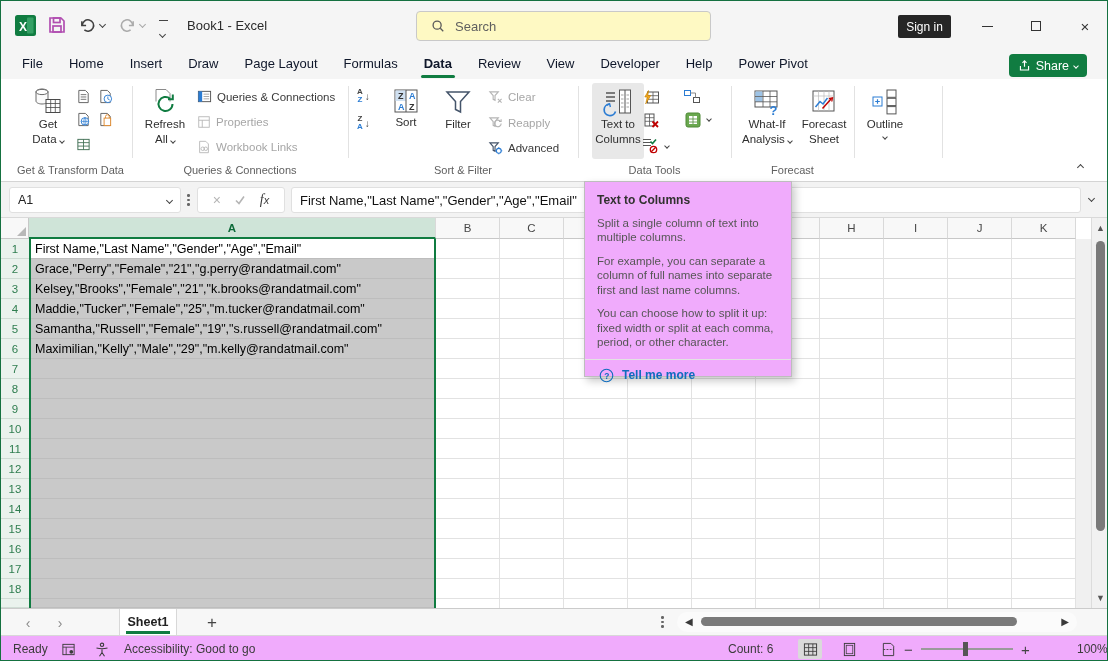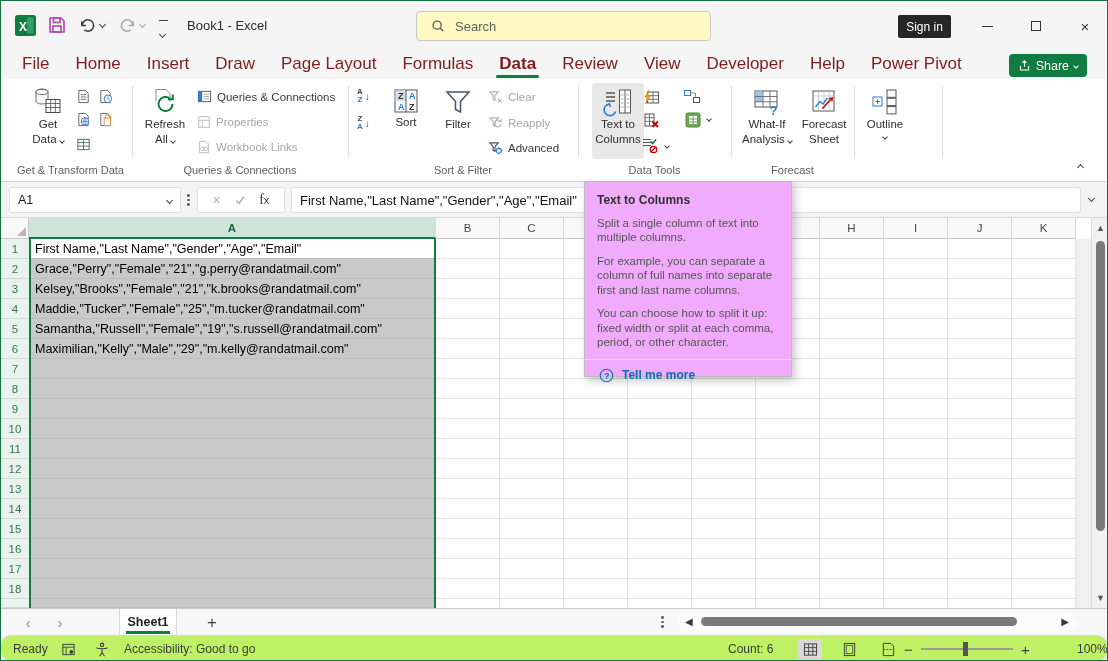--- a/index.html
+++ b/index.html
@@ -17,21 +17,21 @@
   #titlebar{position:absolute;left:0;top:0;width:100%;height:50px;background:#f5f5f5;}
   .tb-ic{position:absolute;top:14px;}
   #qat-title{position:absolute;left:186px;top:17px;font-size:13px;color:#2b2b2b;}
   #searchbox{position:absolute;left:415px;top:10px;width:295px;height:30px;background:#fef9c3;border:1px solid #c9c9c9;border-radius:4px;display:flex;align-items:center;padding-left:14px;gap:10px;}
   #searchbox span{font-size:13px;color:#5f5f5f;}
   #signin{position:absolute;left:897px;top:14px;width:53px;height:23px;background:#262626;color:#fff;font-size:12px;display:flex;align-items:center;justify-content:center;border-radius:2px;}
   .winctl{position:absolute;top:10px;width:30px;height:30px;display:flex;align-items:center;justify-content:center;color:#333;}
 
   
   #tabrow{position:absolute;left:0;top:50px;width:100%;height:28px;background:#f5f5f5;display:flex;align-items:center;padding-left:8px;}
-  .rtab{padding:0 13px;font-size:17px;color:#7f1d1d;height:28px;line-height:26px;position:relative;}
+  .rtab{padding:0 13px;font-size:13px;color:#0f172a;height:28px;line-height:26px;position:relative;}
   .rtab.active{font-weight:bold;}
   .rtab.active::after{content:"";position:absolute;left:10px;right:10px;bottom:1px;height:3px;background:#107C41;border-radius:2px;}
   #sharebtn{position:absolute;right:20px;top:3px;height:23px;background:#107C41;border-radius:4px;color:#fff;font-size:12.5px;display:flex;align-items:center;gap:5px;padding:0 9px;}
 
   
   #ribbon{position:absolute;left:0;top:78px;width:100%;height:103px;background:#fff;border-bottom:1px solid #d4d4d4;}
   .gdiv{position:absolute;top:7px;height:72px;width:1px;background:#e2e2e2;}
   .glabel{position:absolute;top:85px;font-size:11px;color:#5f5f5f;text-align:center;white-space:nowrap;}
   .rbig{position:absolute;top:4px;height:76px;display:flex;flex-direction:column;align-items:center;padding-top:4px;font-size:11.5px;color:#2f2f2f;line-height:1.3;text-align:center;border-radius:3px;}
   .rbig.hl{background:#e8e8e8;margin-left:8px;}
@@ -83,21 +83,21 @@
   #sheetbar{position:absolute;left:0;top:607px;width:100%;height:27px;background:#f7f7f7;border-top:1px solid #cbcbcb;}
   .snav{position:absolute;top:0;height:27px;width:26px;display:flex;align-items:center;justify-content:center;color:#8a8a8a;font-size:14px;}
   #sheettab{position:absolute;left:118px;top:0;width:58px;height:26px;background:#fff;border-right:1px solid #d8d8d8;border-left:1px solid #d8d8d8;display:flex;align-items:center;justify-content:center;font-size:12.5px;font-weight:bold;color:#222;}
   #sheettab::after{content:"";position:absolute;left:6px;right:6px;bottom:1px;height:3px;background:#107C41;}
   #addsheet{position:absolute;left:198px;top:0;height:27px;width:26px;display:flex;align-items:center;justify-content:center;color:#444;font-size:17px;}
   #hscroll-track{position:absolute;left:676px;top:3px;width:400px;height:20px;background:#fbfbfb;border-radius:10px;}
   #hthumb{position:absolute;left:24px;top:5px;width:316px;height:9px;background:#7a7a7a;border-radius:5px;}
   .harrow{position:absolute;top:4px;color:#3a3a3a;font-size:10px;}
 
   
-  #statusbar{position:absolute;left:0;top:634px;width:100%;height:26px;background:#bef264;border-top:1px solid #d8d8d8;font-size:12px;color:#3b3b3b;border-radius:10px;}
+  #statusbar{position:absolute;left:0;top:634px;width:100%;height:26px;background:#f0abfc;border-top:1px solid #d8d8d8;font-size:12px;color:#3b3b3b;}
   .sb{position:absolute;top:0;height:26px;display:flex;align-items:center;}
   .viewic{position:absolute;top:3px;width:24px;height:20px;display:flex;align-items:center;justify-content:center;border-radius:2px;}
   .viewic.active{background:#dadada;}
   #zoomtrack{position:absolute;left:920px;top:12px;width:92px;height:1.5px;background:#9a9a9a;}
   #zoomhandle{position:absolute;left:42px;top:-6px;width:5px;height:14px;background:#555;}
 </style>
 </head>
 <body>
 
 <div id="win">
@@ -462,21 +462,21 @@
         <i></i>
         <i></i>
       </span>
     <div id="fxgroup">
       <span style="color:#b5b5b5;font-size:14px">×</span>
       <span>
         <svg width="12" height="12" viewBox="0 0 12 12" fill="none" stroke="#b5b5b5" stroke-width="1.6">
             <path d="M2 6.5l3 3 5-7"></path>
           </svg>
       </span>
-      <span style="font-family:'Liberation Serif','DejaVu Serif',serif;font-size:14px;color:#3b3b3b">f<span style="font-size:11px">x</span></span>
+      <span style="font-family:'Liberation Serif','DejaVu Serif',serif;font-style:italic;font-size:14px;color:#3b3b3b">f<span style="font-size:11px">x</span></span>
     </div>
     <div id="ffield">
         <span>First Name,"Last Name","Gender","Age","Email"</span>
       </div>
     <span class="abs chev" style="left:1088px;top:14px"></span>
   </div>
 
   <div id="grid">
     <div id="cells"></div>
     <div id="gutter"></div>

